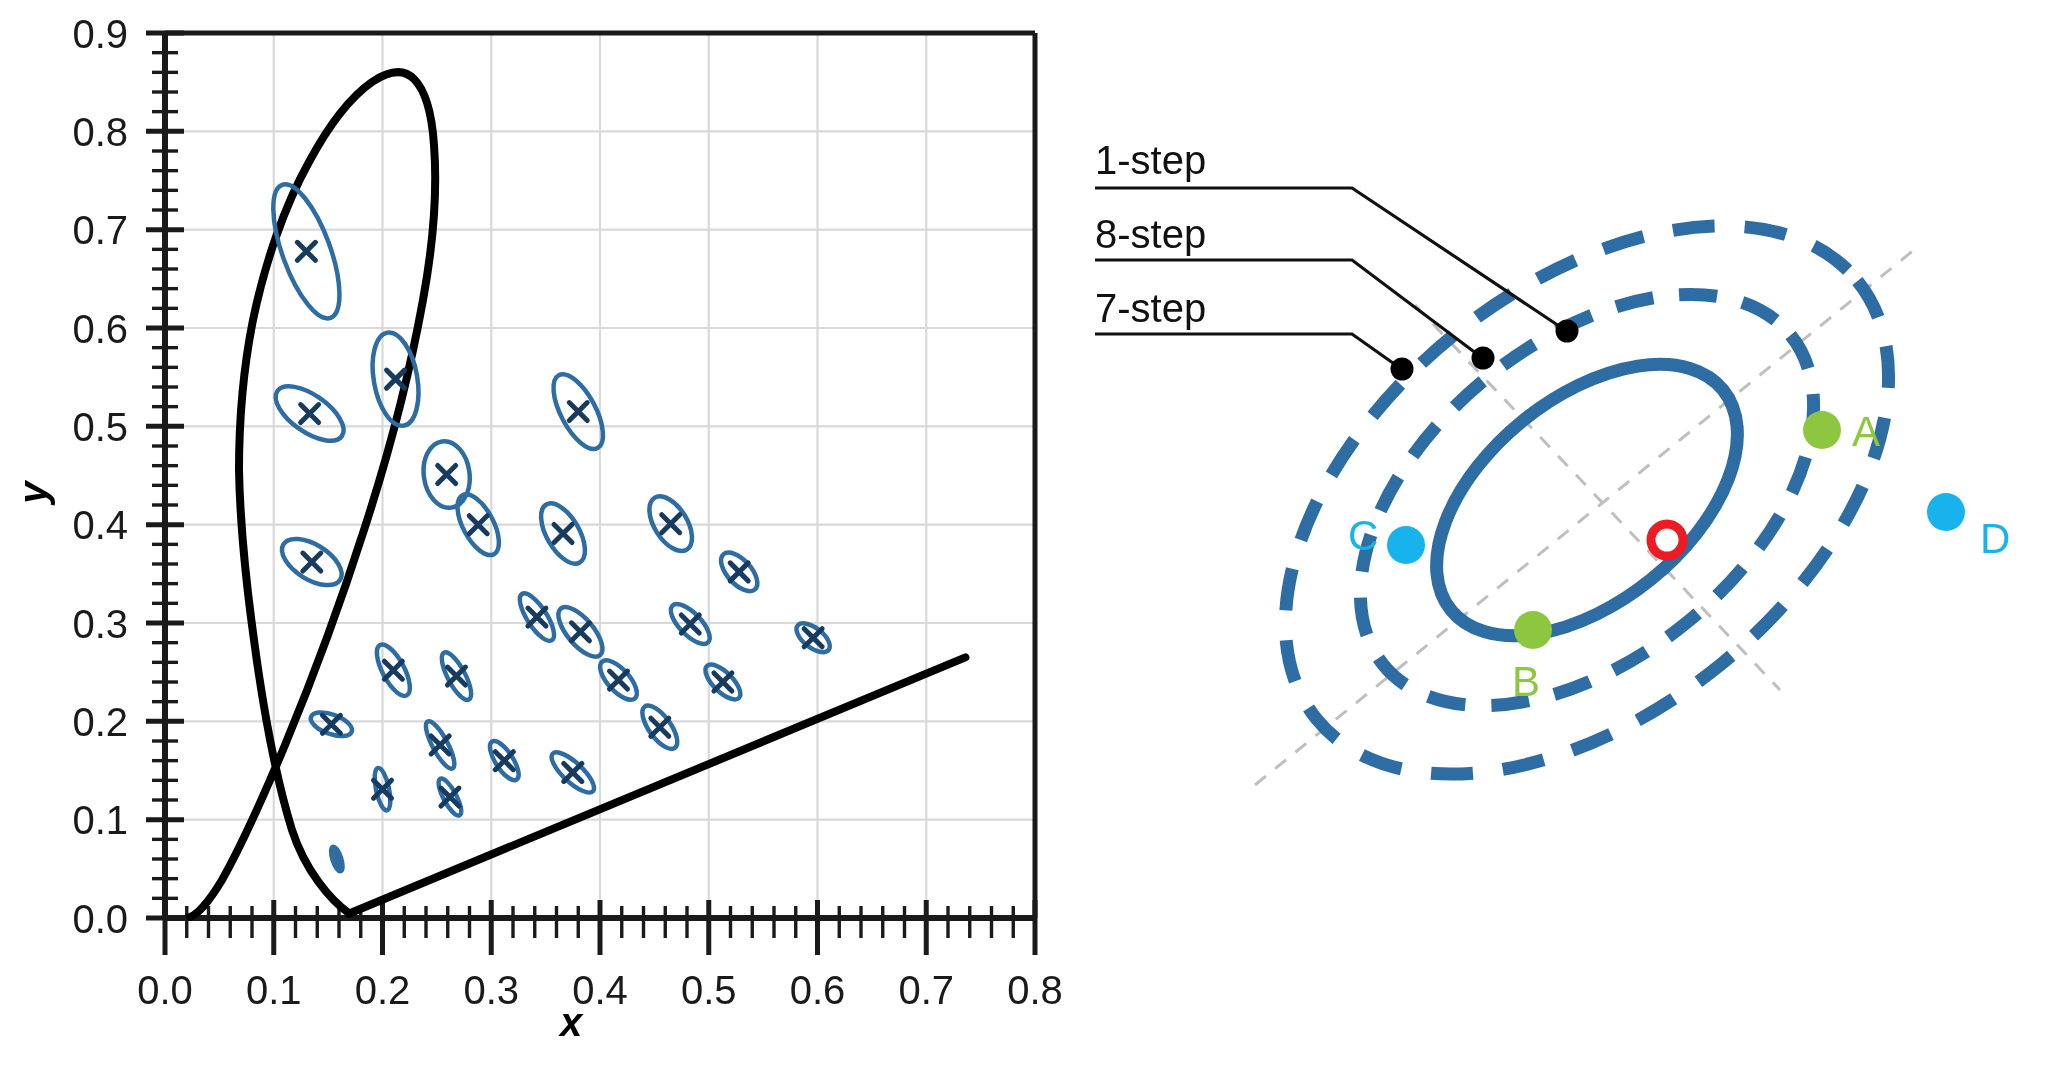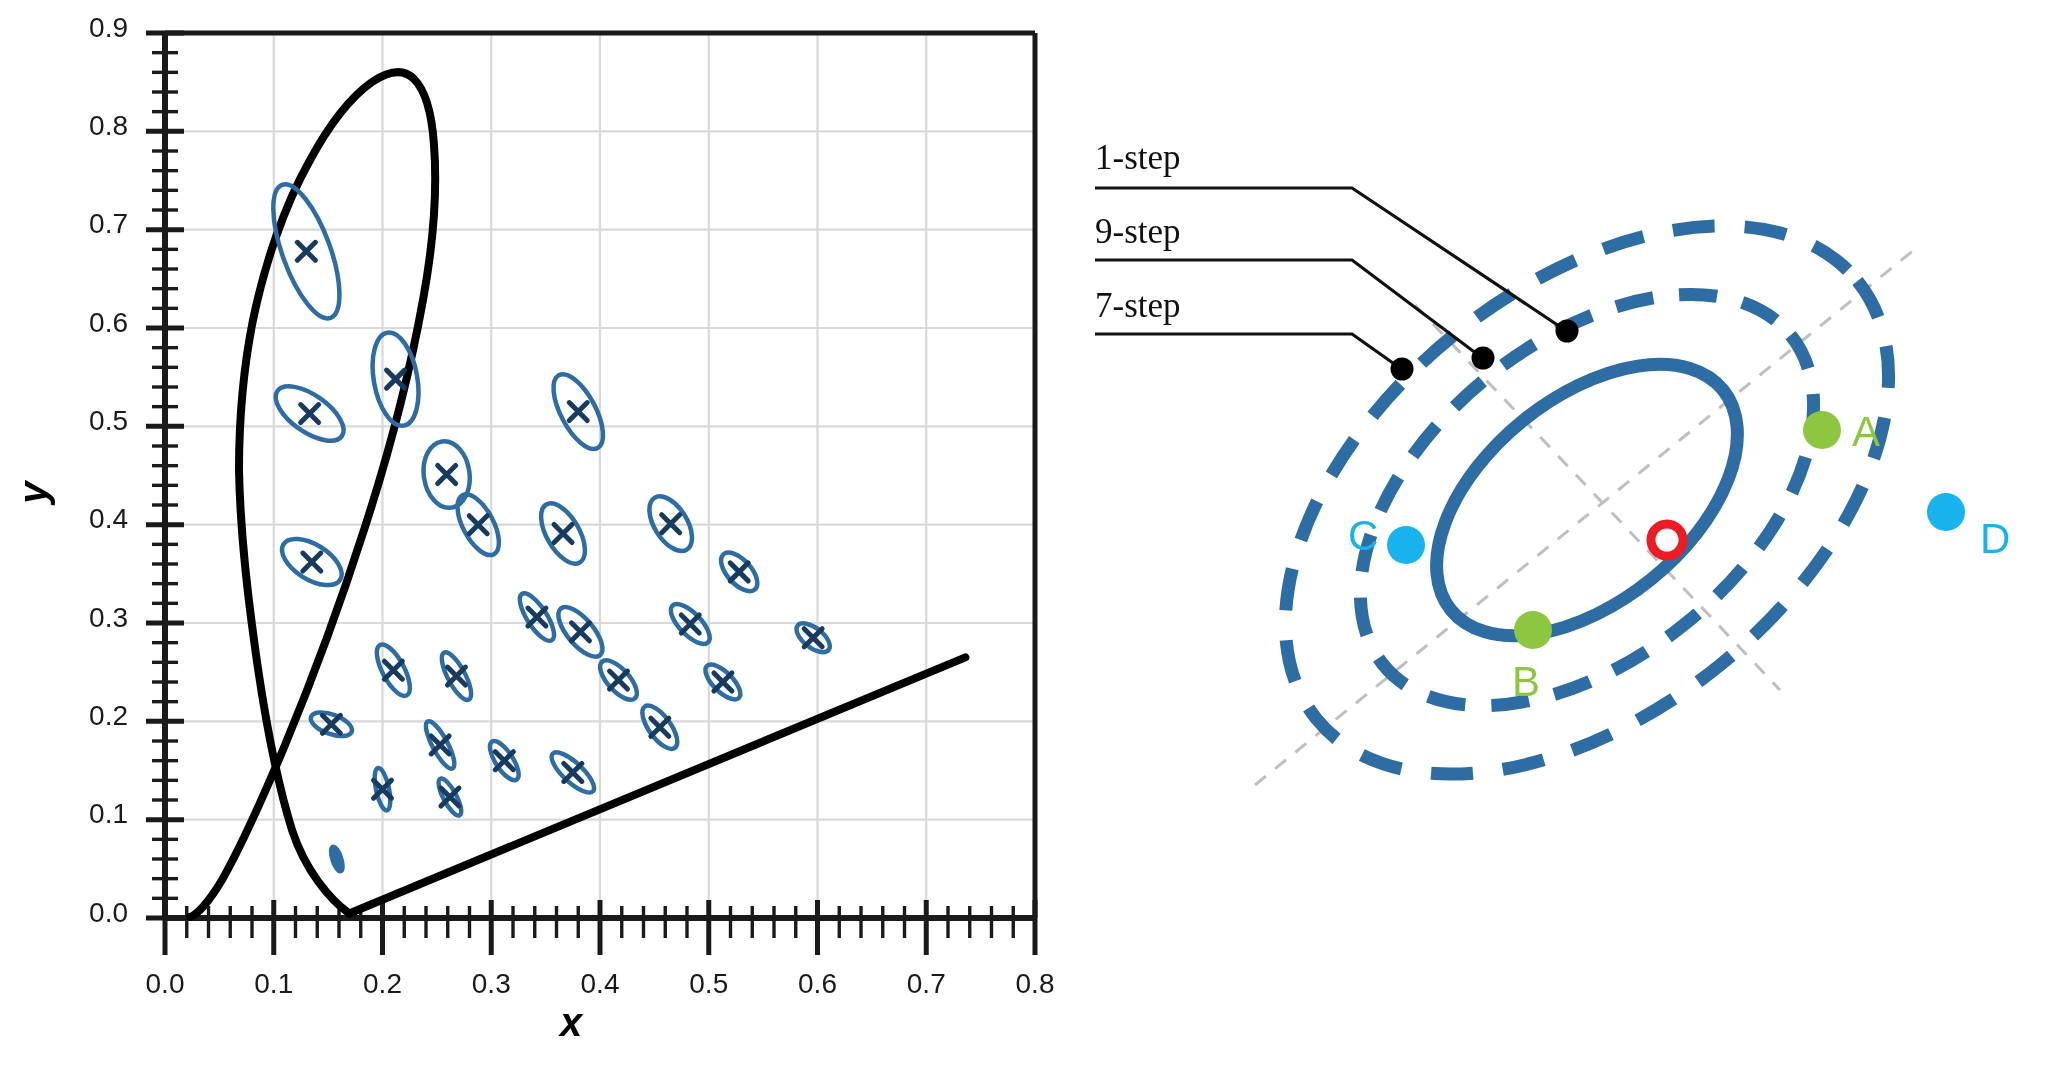--- a/index.html
+++ b/index.html
@@ -1,29 +1,29 @@
 <!DOCTYPE html>
 <html><head>
 <meta charset="utf-8">
 <style>
   html,body{margin:0;padding:0;background:#ffffff;}
   body{width:2048px;height:1071px;font-family:"Liberation Sans",sans-serif;overflow:hidden;position:relative;}
   #root{position:relative;width:2048px;height:1071px;background:#fff;}
 
   
   #left-panel{position:absolute;left:0;top:0;width:1100px;height:1071px;}
-  .axis-tick-label{position:absolute;font-size:28px;color:#1a1a1a;font-family:"Liberation Sans",sans-serif;white-space:nowrap;}
+  .axis-tick-label{position:absolute;font-size:40px;color:#1a1a1a;font-family:"Liberation Sans",sans-serif;white-space:nowrap;}
   .ylab{text-align:right;}
   .axis-title{position:absolute;font-size:40px;font-weight:bold;font-style:italic;color:#000;}
   #y-axis-title{left:22px;top:470px;transform:rotate(-90deg);transform-origin:center center;}
   #x-axis-title{left:560px;top:1000px;}
 
   
   #right-panel{position:absolute;left:1090px;top:0;width:958px;height:1071px;}
-  .step-label{position:absolute;font-size:35px;color:#111;font-family:Liberation Serif, serif;white-space:nowrap;}
+  .step-label{position:absolute;font-size:40px;color:#111;font-family:Liberation Sans, sans-serif;white-space:nowrap;}
   .pt-label{position:absolute;font-size:42px;font-family:"Liberation Sans",sans-serif;white-space:nowrap;}
   .label-green{color:#8DC63F;}
   .label-cyan{color:#18B3EC;}
   svg{display:block;}
 </style>
 </head>
 <body>
 
 <div id="root">
 
@@ -290,21 +290,21 @@
       <circle cx="577" cy="540" r="16" fill="none" stroke="#ED1C24" stroke-width="9"></circle>
 
       <circle cx="732" cy="430" r="19" fill="#8DC63F"></circle>
       <circle cx="443" cy="630" r="19" fill="#8DC63F"></circle>
 
       <circle cx="316" cy="545" r="19" fill="#18B3EC"></circle>
       <circle cx="856" cy="512" r="19" fill="#18B3EC"></circle>
     </svg>
 
     <div class="step-label" style="left:5px;  top:138px;">1-step</div>
-    <div class="step-label" style="left:5px;  top:212px;">9-step</div>
+    <div class="step-label" style="left:5px;  top:212px;">8-step</div>
     <div class="step-label" style="left:5px;  top:286px;">7-step</div>
 
     <div class="pt-label label-green" style="left:762px; top:408px;">A</div>
     <div class="pt-label label-green" style="left:422px; top:658px;">B</div>
     <div class="pt-label label-cyan" style="left:258px; top:512px;">C</div>
     <div class="pt-label label-cyan" style="left:890px; top:515px;">D</div>
   </div>
 
 </div>
 

